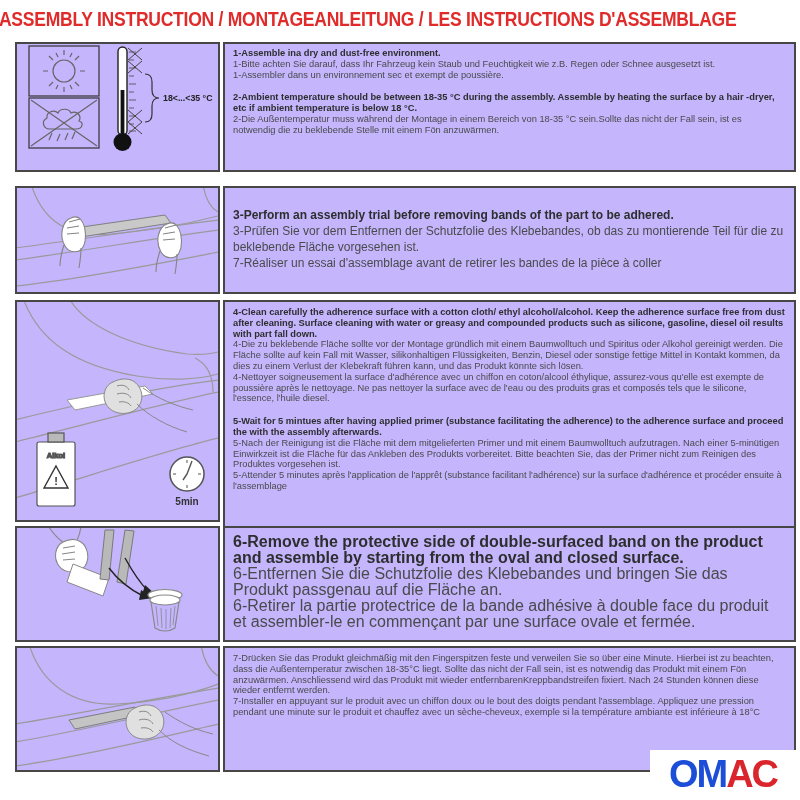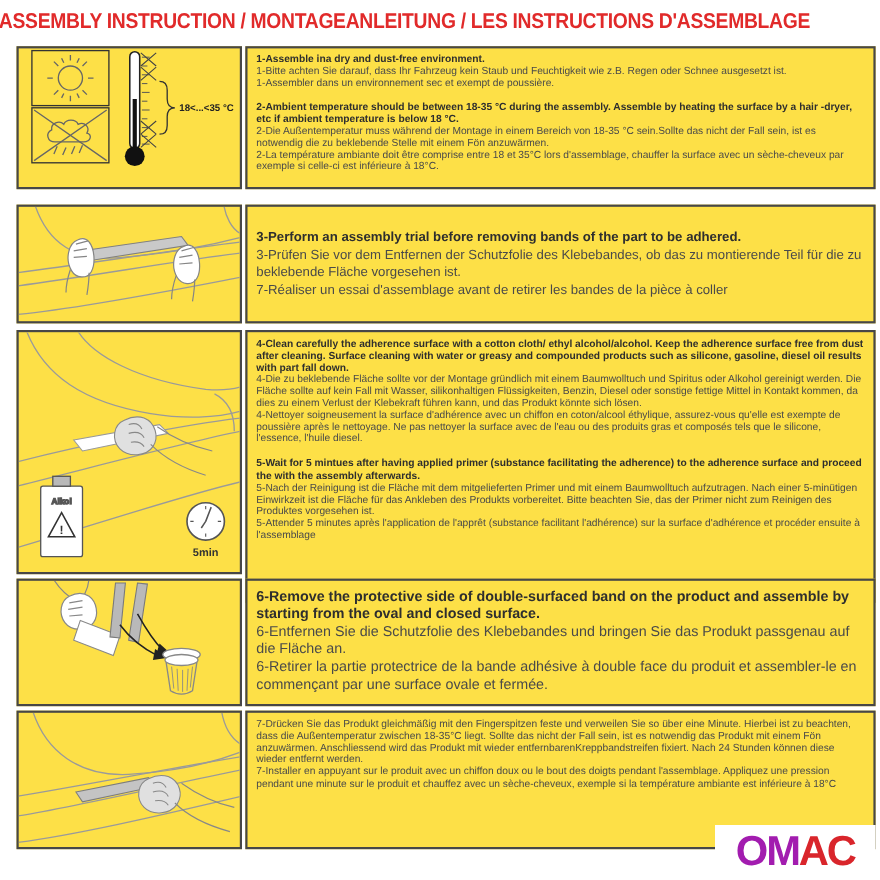--- a/index.html
+++ b/index.html
@@ -1,31 +1,31 @@
 <!DOCTYPE html>
 <html><head>
 <meta charset="utf-8">
 <style>
   html,body{margin:0;padding:0;background:#fff;}
   body{width:800px;height:800px;font-family:"Liberation Sans",sans-serif;}
   .page{position:relative;width:800px;height:800px;background:#fff;overflow:hidden;}
   .header{position:absolute;top:3px;left:0;width:736px;height:32px;display:flex;align-items:center;justify-content:center;}
   .header span{display:inline-block;font-weight:bold;font-size:19.5px;letter-spacing:-0.3px;color:#e12a2a;white-space:nowrap;transform:scaleX(0.9);transform-origin:center;}
-  .cell{position:absolute;border:2px solid #474747;background:#fde047;box-sizing:border-box;overflow:hidden;}
+  .cell{position:absolute;border:2px solid #474747;background:#c4b5fd;box-sizing:border-box;overflow:hidden;}
   .cell.left{left:15px;width:205px;}
   .cell.right{left:223px;width:573px;padding:4px 9px 4px 8px;}
   .txt-s{font-size:9.3px;line-height:10.8px;color:#4a4a4a;}
   .txt-m{font-size:12px;line-height:15.8px;color:#4a4a4a;}
-  .txt-l{font-size:13px;line-height:16px;color:#4a4a4a;}
+  .txt-l{font-size:16px;line-height:16px;color:#4a4a4a;}
   .en{font-weight:bold;color:#2e2e2e;}
   .section{margin:0;}
   .section + .section{margin-top:12px;}
   .vcenter{display:flex;flex-direction:column;justify-content:center;}
   .logo{position:absolute;left:650px;top:750px;width:146px;height:48px;background:#fff;display:flex;align-items:center;justify-content:center;font-weight:bold;font-size:38px;letter-spacing:-2px;line-height:1;}
-  .logo .om{color:#a21caf;}
+  .logo .om{color:#1d4ed8;}
   .logo .ac{color:#d9252b;}
   svg{display:block;}
   svg text{font-family:"Liberation Sans",sans-serif;}
 </style>
 </head>
 <body>
 
 <div class="page">
 
   <div class="header">
@@ -58,21 +58,20 @@
   </div>
   <div class="cell right txt-s" style="top:42px;height:130px;">
     <div class="section">
       <div class="en">1-Assemble ina dry and dust-free environment.</div>
       <div>1-Bitte achten Sie darauf, dass Ihr Fahrzeug kein Staub und Feuchtigkeit wie z.B. Regen oder Schnee ausgesetzt ist.</div>
       <div>1-Assembler dans un environnement sec et exempt de poussière.</div>
     </div>
     <div class="section">
       <div class="en">2-Ambient temperature should be between 18-35 °C  during the assembly. Assemble by heating the surface by a hair -dryer, etc if ambient temperature is below 18 °C.</div>
       <div>2-Die Außentemperatur muss während der Montage in einem Bereich von 18-35 °C  sein.Sollte das nicht der Fall sein, ist es notwendig die zu beklebende Stelle mit einem Fön anzuwärmen.</div>
-      <div>2-La température ambiante doit être comprise entre 18 et 35°C lors d'assemblage, chauffer la surface avec un sèche-cheveux par exemple si celle-ci est inférieure à 18°C.</div>
     </div>
   </div>
 
   <div class="cell left" style="top:186px;height:108px;">
     <svg viewBox="0 0 201 104" width="201" height="104">
       <g stroke="#9a9a9a" fill="none" stroke-width="1.2">
         <path d="M14 -4 C 26 34 52 50 94 46 C 140 42 178 34 201 28"></path>
         <path d="M186 -4 C 188 10 194 20 201 24"></path>
         <path d="M-2 60 C 60 52 150 38 202 32"></path>
         <path d="M-2 72 C 60 64 150 48 202 42"></path>

